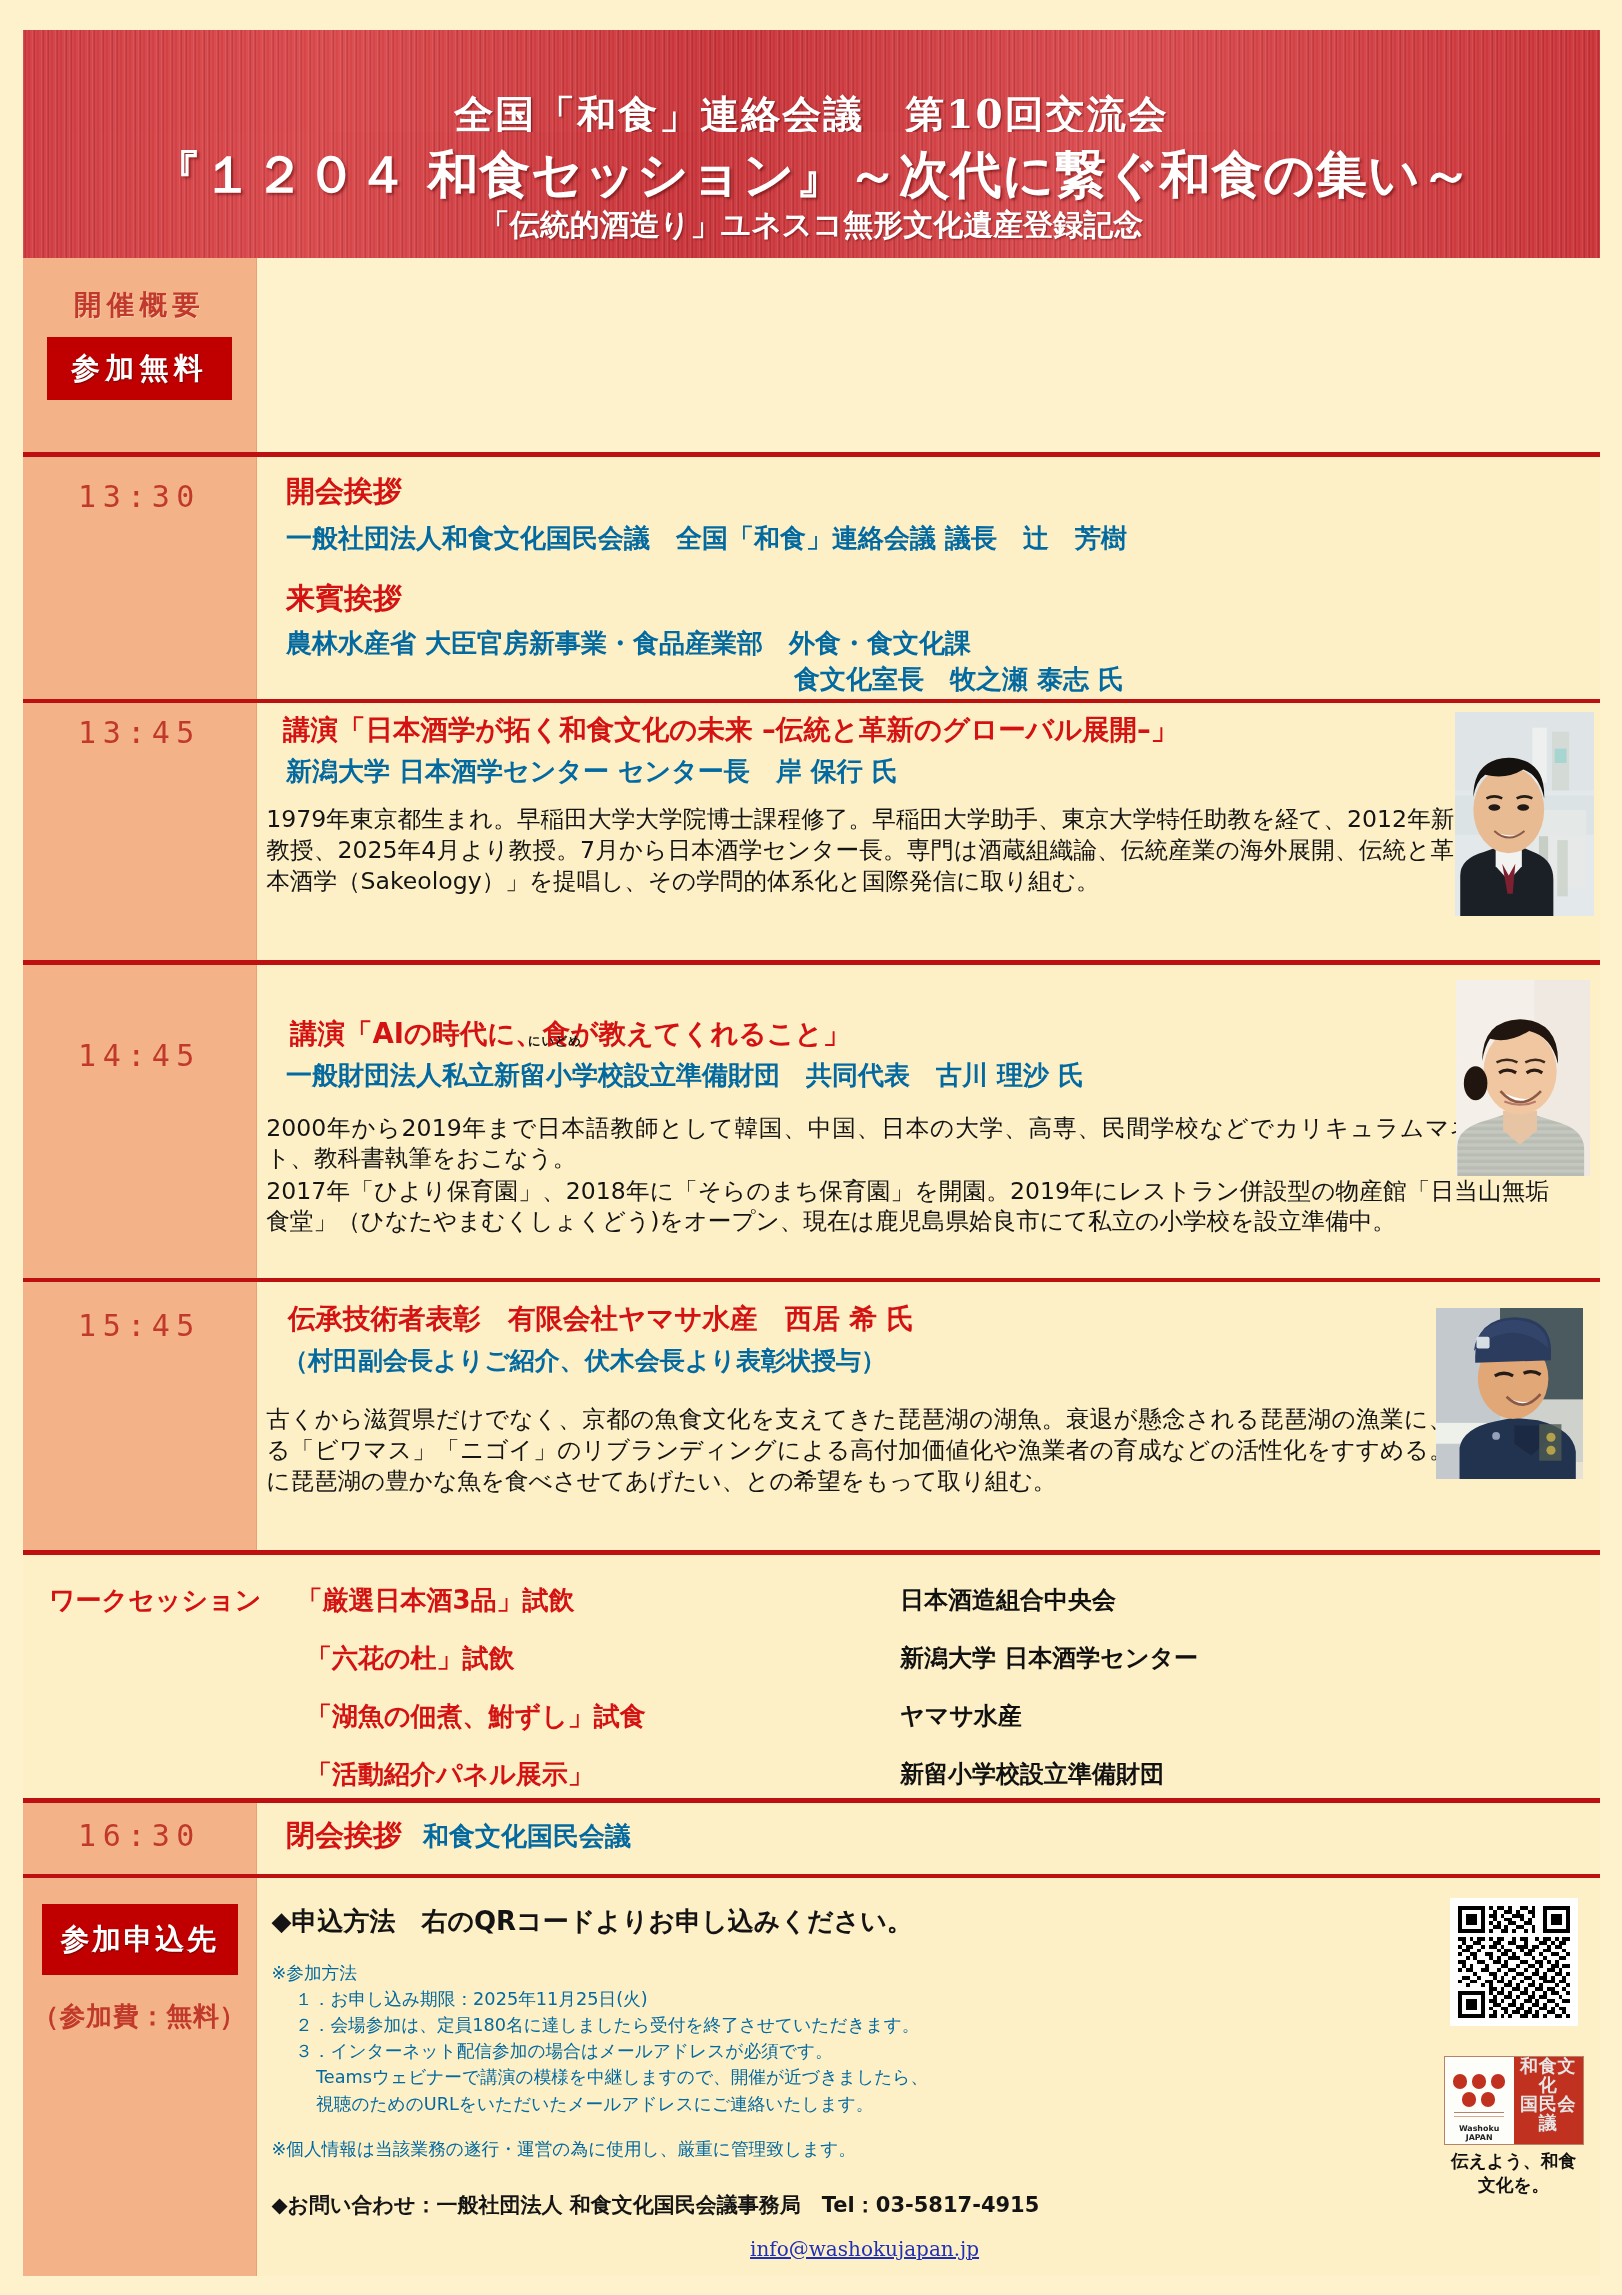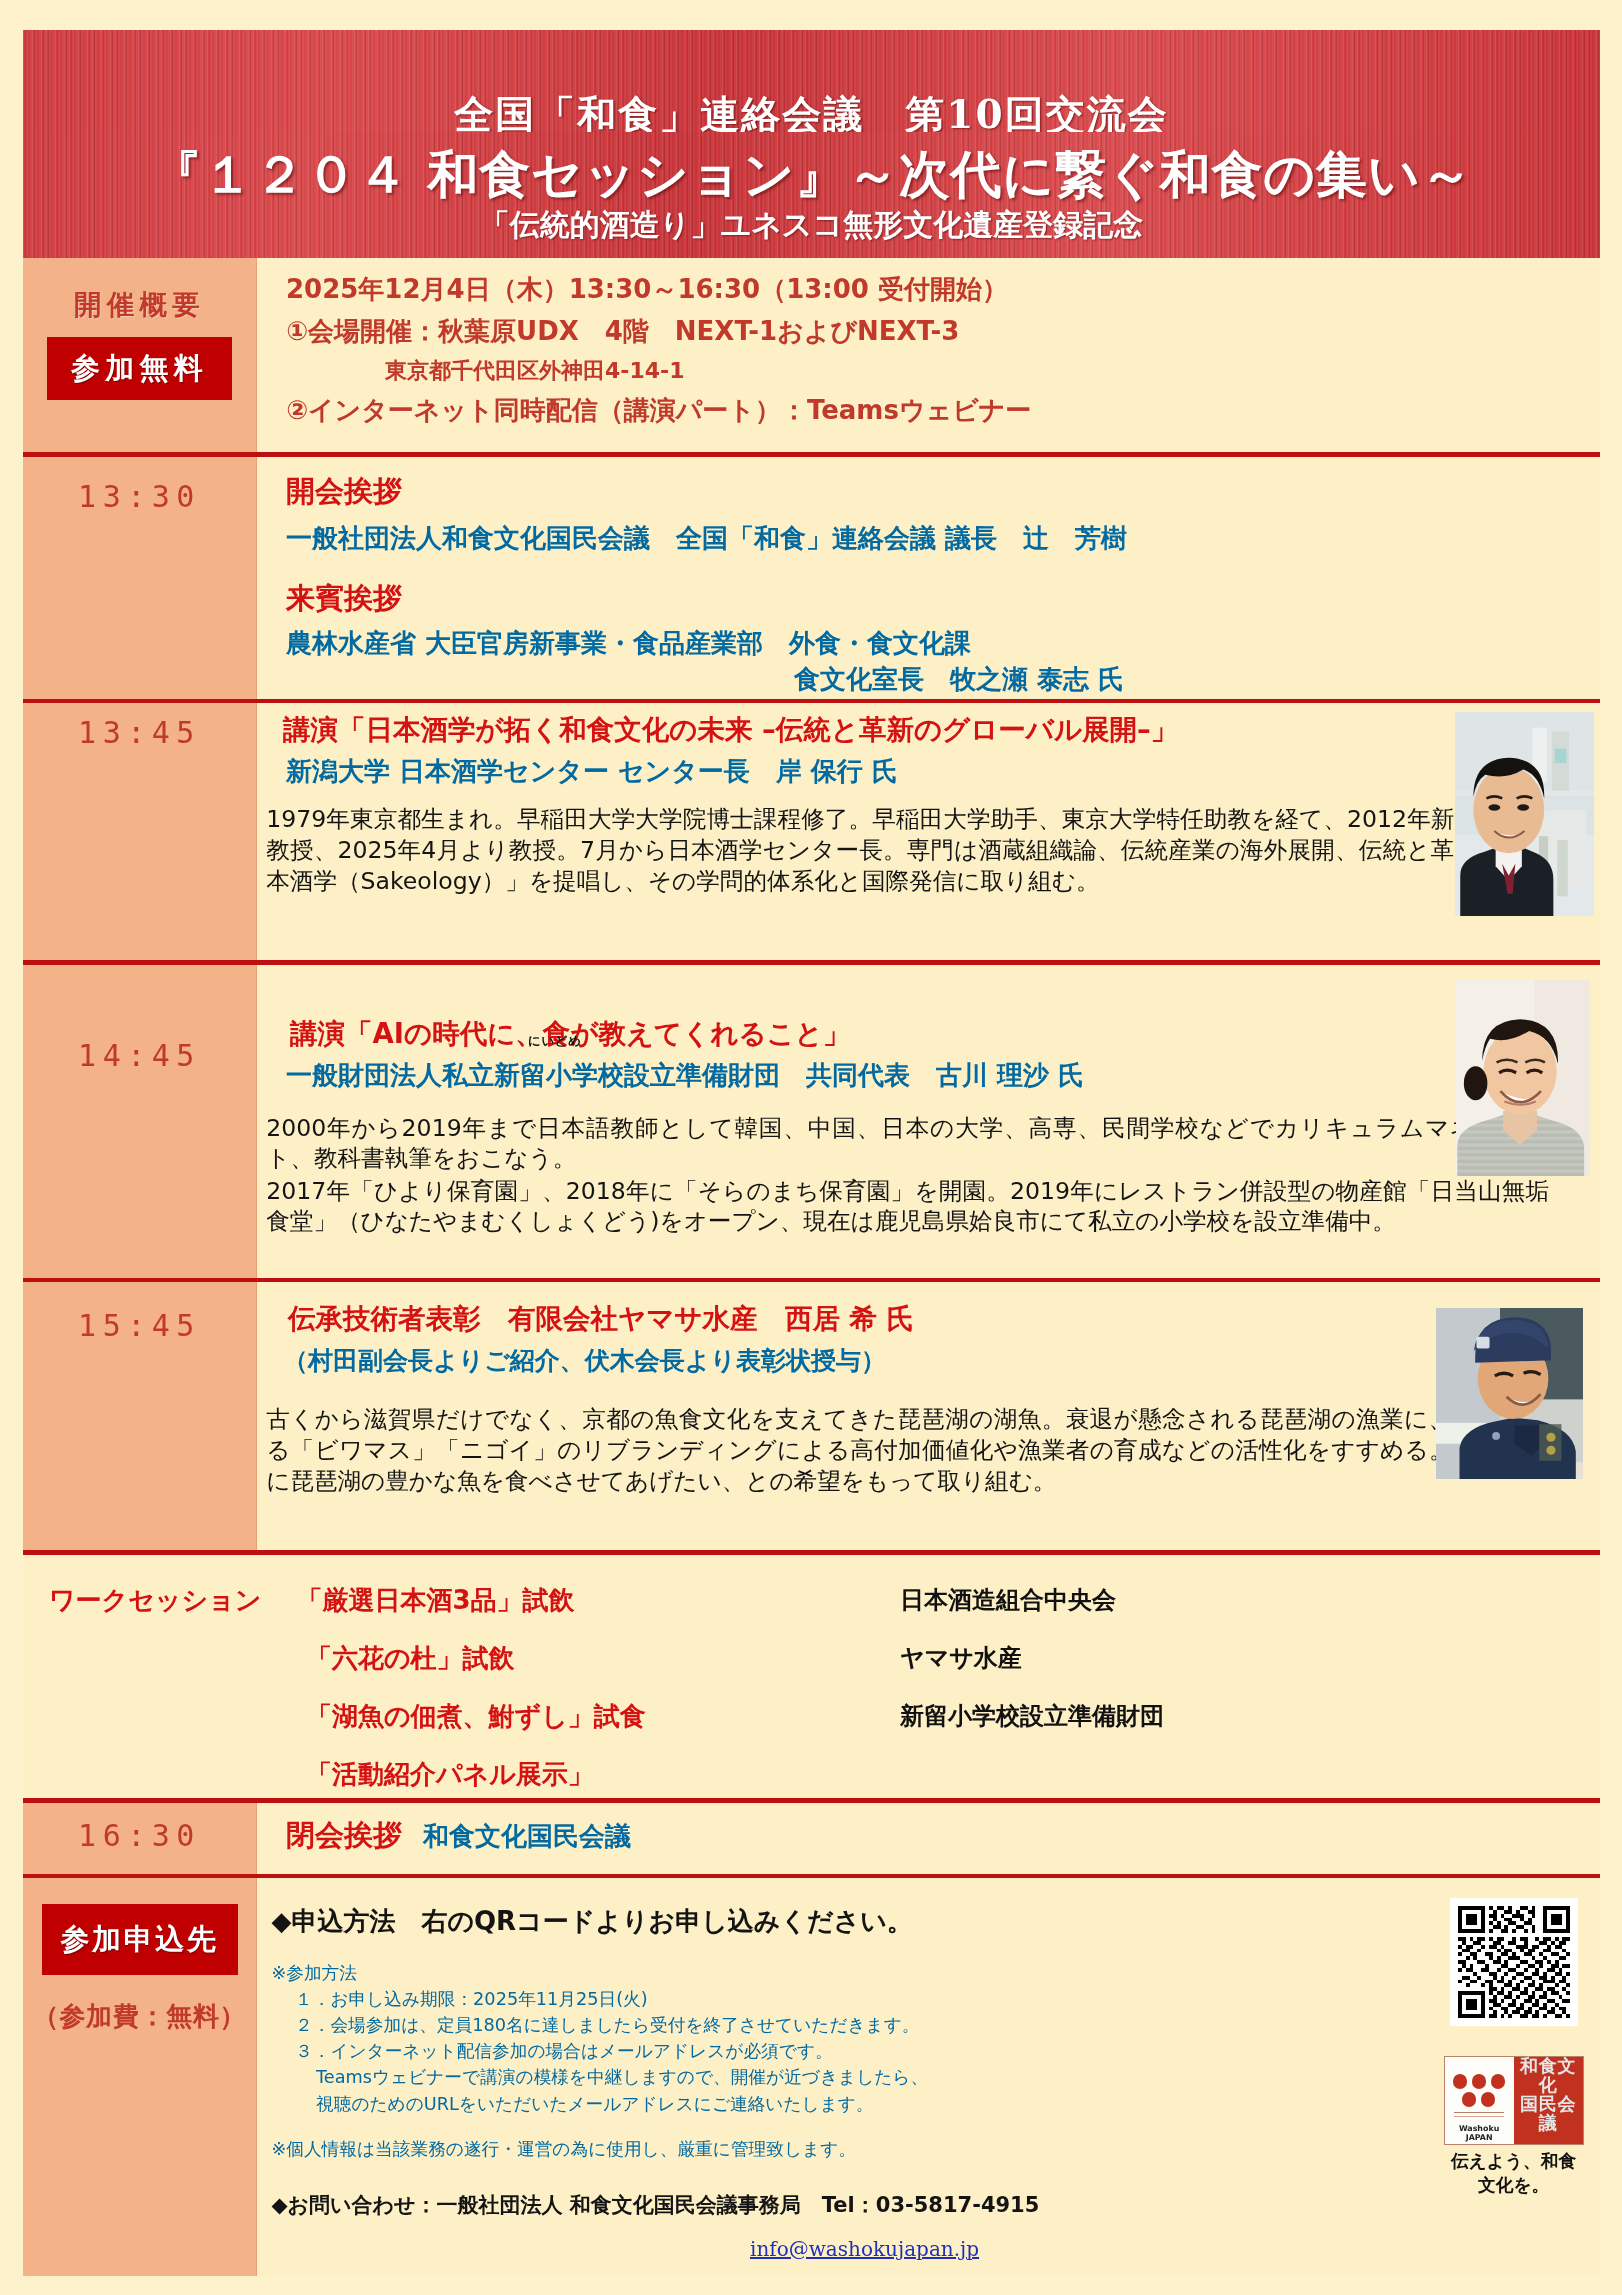--- a/index.html
+++ b/index.html
@@ -165,26 +165,20 @@
     <div class="banner-main">『１２０４ 和食セッション』～次代に繋ぐ和食の集い～</div>
     <div class="banner-sub">「伝統的酒造り」ユネスコ無形文化遺産登録記念</div>
   </div>
 
   <div class="grid">
 
     <div class="row">
       <div class="left-cell" style="height:194px">
         <div class="lbl-kaisai">開催概要</div>
         <div class="badge">参加無料</div>
-      </div>
-      <div class="right-cell" style="height:194px">
-        <div class="jp ov-line" style="position:absolute;left:29px;top:18.3px">2025年12月4日（木）13:30～16:30（13:00 受付開始）</div>
-        <div class="jp ov-line" style="position:absolute;left:29px;top:60px">①会場開催：秋葉原UDX　4階　NEXT-1およびNEXT-3</div>
-        <div class="jp ov-line" style="position:absolute;left:128px;top:102px;font-size:22px">東京都千代田区外神田4-14-1</div>
-        <div class="jp ov-line" style="position:absolute;left:29px;top:139px">②インターネット同時配信（講演パート）：Teamsウェビナー</div>
       </div>
     </div>
     <div class="hrule"></div>
 
     <div class="row">
       <div class="left-cell" style="height:242px">
         <div class="time" style="padding-top:22px">13:30</div>
       </div>
       <div class="right-cell" style="height:242px">
         <div class="jp red-head" style="position:absolute;left:29px;top:15.7px">開会挨拶</div>
@@ -322,20 +316,21 @@
             </div>
             <div class="ws-item jp" style="padding-left:257px">
               <span>「湖魚の佃煮、鮒ずし」試食</span>
             </div>
             <div class="ws-item jp" style="padding-left:257px">
               <span>「活動紹介パネル展示」</span>
             </div>
           </div>
           <div class="ws-r">
             <div class="ws-org jp">日本酒造組合中央会</div>
+            <div class="ws-org jp">新潟大学 日本酒学センター</div>
             <div class="ws-org jp">ヤマサ水産</div>
             <div class="ws-org jp">新留小学校設立準備財団</div>
           </div>
         </div>
       </div>
     </div>
     <div class="hrule"></div>
 
     <div class="row">
       <div class="left-cell" style="height:71px">

